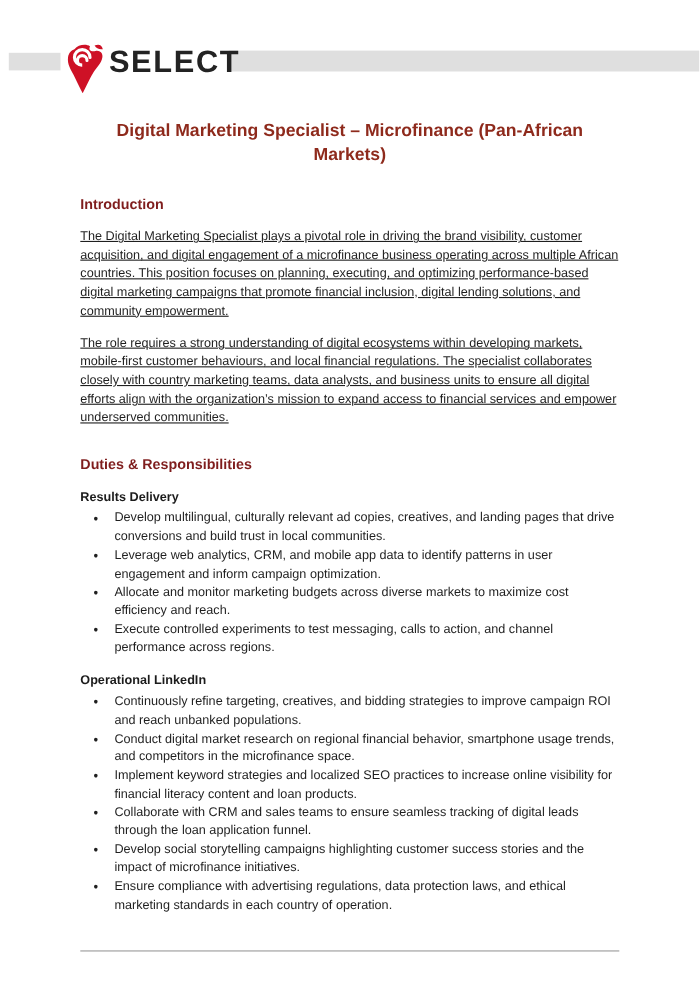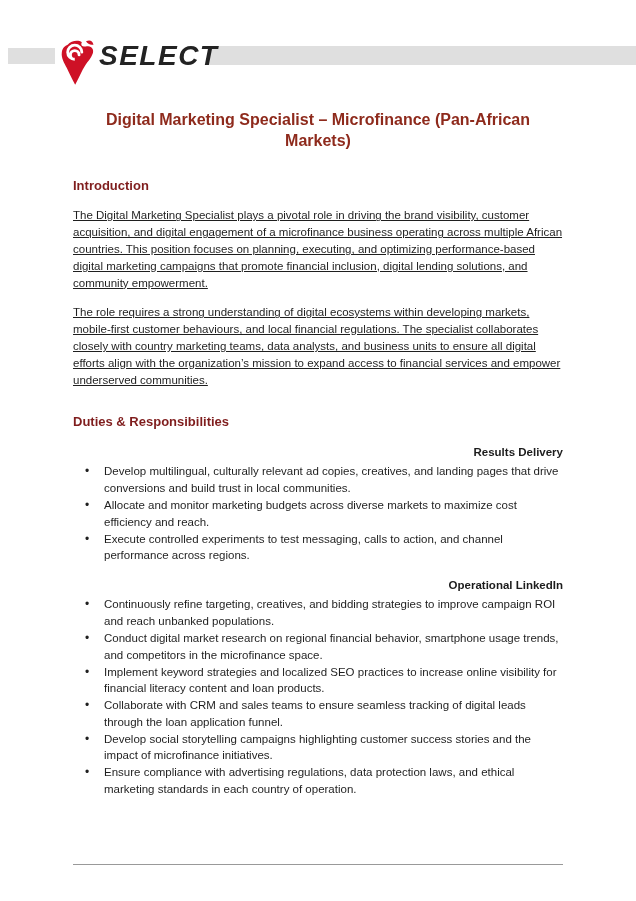--- a/index.html
+++ b/index.html
@@ -6,38 +6,38 @@
   .page{
     position:relative;
     width:636px;
     height:901px;
     background:#ffffff;
     font-family:"Liberation Sans","DejaVu Sans",sans-serif;
     color:#1f1f1f;
     overflow:hidden;
   }
   
-  .header{position:absolute;top:38px;left:0;right:0;height:52px;font-style:italic;}
+  .header{position:absolute;top:38px;left:0;right:0;height:52px;}
   .rule-left{position:absolute;left:8px;top:10px;width:47px;height:16px;background:#dfdfdf;}
   .rule-right{position:absolute;left:208px;right:0;top:8px;height:19px;background:#dfdfdf;}
   .logo{position:absolute;left:56px;top:0;display:flex;align-items:flex-start;}
   .logo svg{display:block;width:40px;height:50px;}
   .brand{
     font-size:28px;font-weight:700;letter-spacing:1.5px;color:#232323;
     margin-left:3px;margin-top:4px;line-height:1;
   }
   
   .content{position:absolute;top:102px;left:73px;width:490px;}
   .doc-title{
     text-align:center;color:#8e2a1c;font-size:16px;font-weight:700;
     margin:8px 0 0;line-height:1.3;
   }
   h2.section{font-size:13px;font-weight:700;color:#7f1d1d;margin:26px 0 0;line-height:1.3;}
   p.para{font-size:11.5px;line-height:16.8px;margin:13px 0 0;text-align:left;text-decoration:underline;}
-  h3.subsection{font-size:11.5px;font-weight:700;color:#1c1c1c;margin:13px 0 0;line-height:1.4;text-align:right;}
+  h3.subsection{font-size:11.5px;font-weight:700;color:#1c1c1c;margin:13px 0 0;line-height:1.4;}
   ul.bullets{list-style:none;margin:3px 0 0;padding:0;}
   ul.bullets li{
     position:relative;padding-left:31px;font-size:11.5px;line-height:16.8px;
   }
   ul.bullets li::before{
     content:"\2022";position:absolute;left:12px;top:0;
     font-size:12px;line-height:16.8px;color:#1f1f1f;
   }
   .footer-divider{
     position:absolute;left:73px;right:73px;top:864px;height:0;
@@ -70,20 +70,21 @@
 
     <h2 class="section">Introduction</h2>
     <p class="para">The Digital Marketing Specialist plays a pivotal role in driving the brand visibility, customer acquisition, and digital engagement of a microfinance business operating across multiple African countries. This position focuses on planning, executing, and optimizing performance-based digital marketing campaigns that promote financial inclusion, digital lending solutions, and community empowerment.</p>
     <p class="para">The role requires a strong understanding of digital ecosystems within developing markets, mobile-first customer behaviours, and local financial regulations. The specialist collaborates closely with country marketing teams, data analysts, and business units to ensure all digital efforts align with the organization’s mission to expand access to financial services and empower underserved communities.</p>
 
     <h2 class="section">Duties &amp; Responsibilities</h2>
 
     <h3 class="subsection">Results Delivery</h3>
     <ul class="bullets">
       <li>Develop multilingual, culturally relevant ad copies, creatives, and landing pages that drive conversions and build trust in local communities.</li>
+      <li>Leverage web analytics, CRM, and mobile app data to identify patterns in user engagement and inform campaign optimization.</li>
       <li>Allocate and monitor marketing budgets across diverse markets to maximize cost efficiency and reach.</li>
       <li>Execute controlled experiments to test messaging, calls to action, and channel performance across regions.</li>
     </ul>
 
     <h3 class="subsection">Operational LinkedIn</h3>
     <ul class="bullets">
       <li>Continuously refine targeting, creatives, and bidding strategies to improve campaign ROI and reach unbanked populations.</li>
       <li>Conduct digital market research on regional financial behavior, smartphone usage trends, and competitors in the microfinance space.</li>
       <li>Implement keyword strategies and localized SEO practices to increase online visibility for financial literacy content and loan products.</li>
       <li>Collaborate with CRM and sales teams to ensure seamless tracking of digital leads through the loan application funnel.</li>

